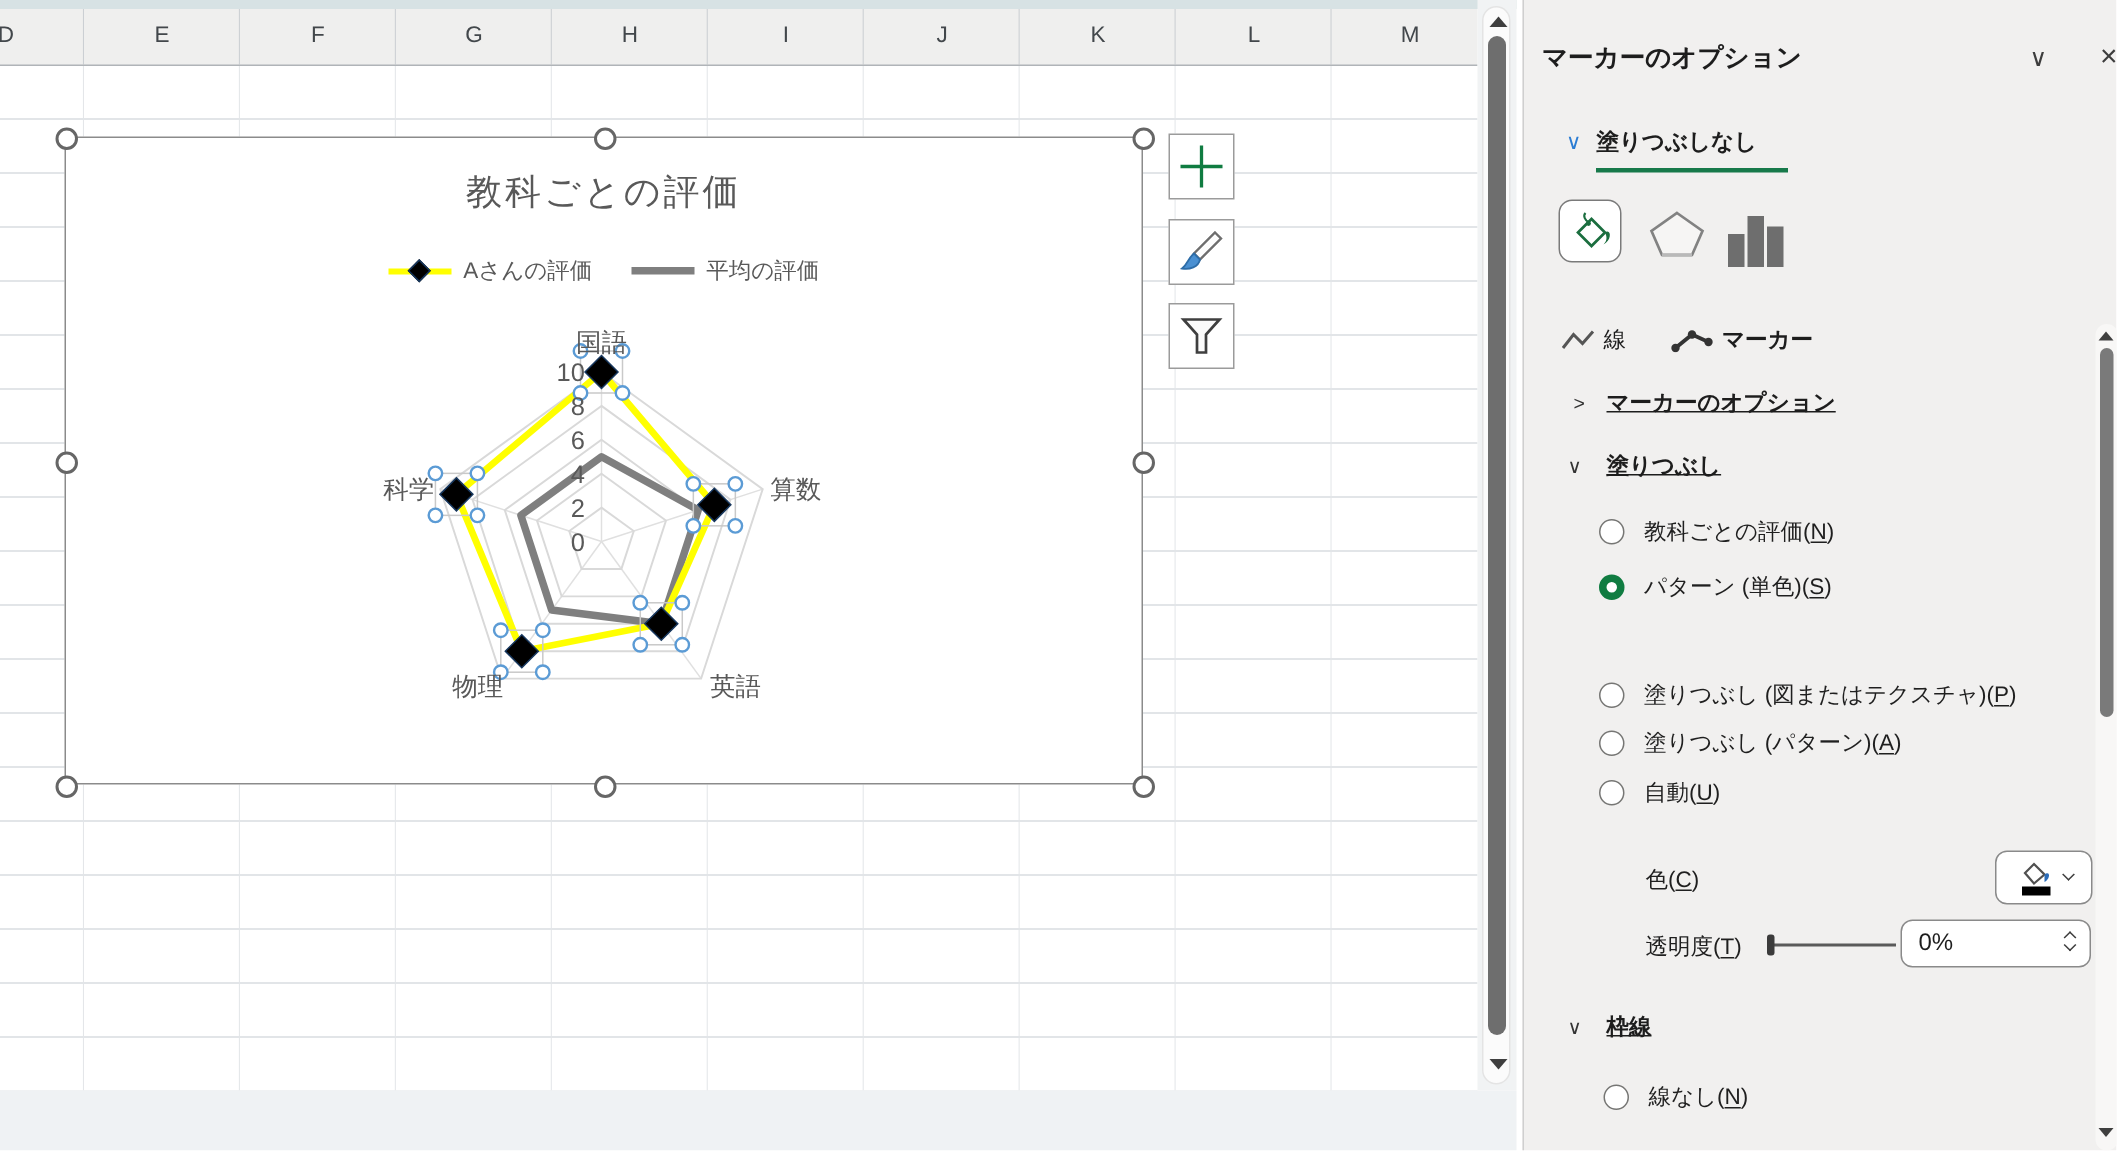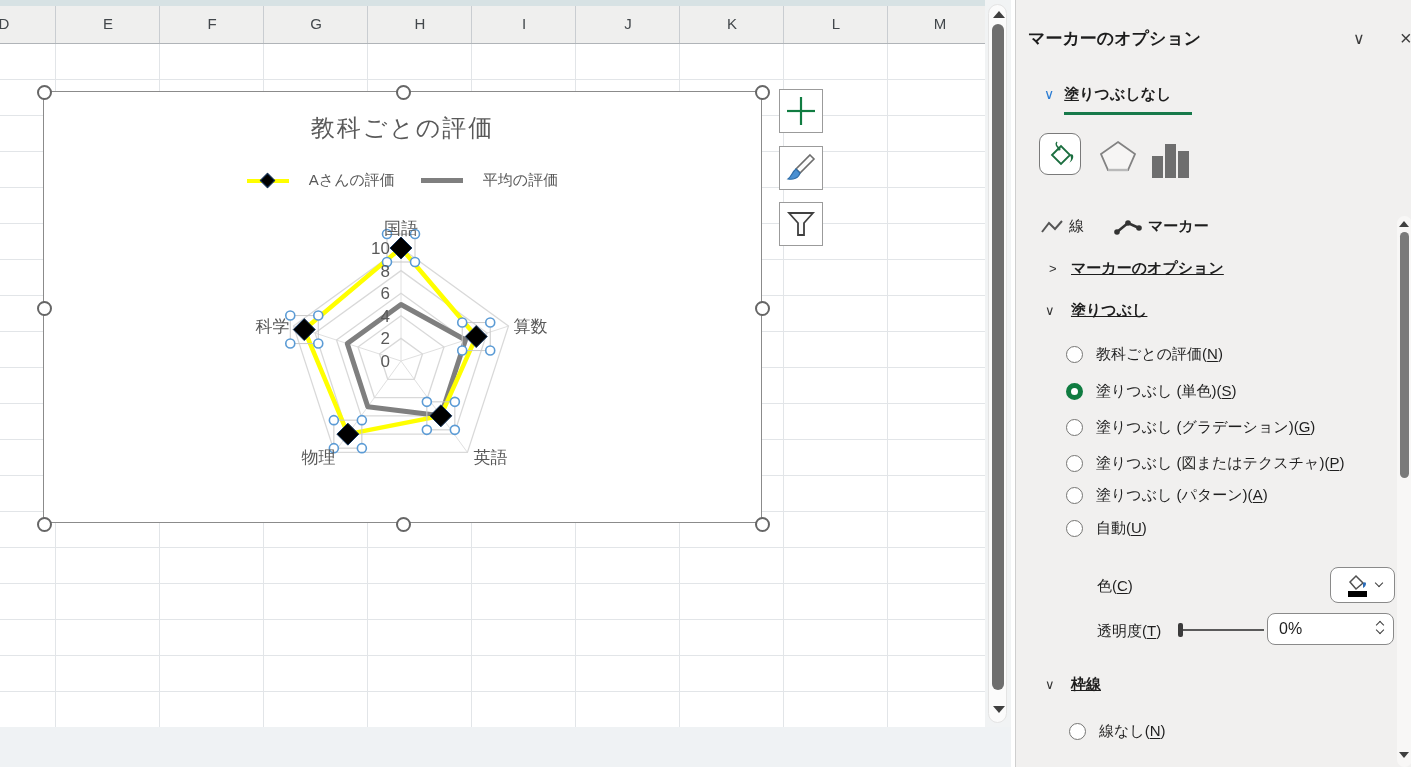--- a/index.html
+++ b/index.html
@@ -26,21 +26,21 @@
     background-position:-48px 0,0 0;
   }
   
   #chart-frame{
     position:absolute;left:43px;top:91px;width:719px;height:432px;background:#fff;
     border:1.5px solid #8B8B8B;box-sizing:border-box;
   }
   #chart-title{position:absolute;left:0;top:20px;width:100%;text-align:center;
     font-size:24px;color:#595959;letter-spacing:2px;}
   #chart-legend{position:absolute;left:0;top:79px;width:100%;display:flex;justify-content:center;gap:26px;}
-  .legend-item{display:flex;align-items:center;gap:20px;font-size:15px;color:#595959;}
+  .legend-item{display:flex;align-items:center;gap:8px;font-size:15px;color:#595959;}
   .legend-line{position:relative;width:42px;height:4px;}
   .legend-line.s1{background:#FFFF00;}
   .legend-line.s2{background:#7F7F7F;height:5px;}
   .legend-diamond{position:absolute;left:15px;top:-4px;width:9px;height:9px;background:#000;
     border:1px solid #17375E;transform:rotate(45deg);}
   #radar{position:absolute;left:0;top:0;}
   .handle{position:absolute;width:11px;height:11px;border-radius:50%;background:#fff;border:2px solid #666;box-sizing:content-box;}
   
   .chart-btn{position:absolute;left:779px;width:44px;height:44px;background:#fff;border:1px solid #9B9B9B;
     box-sizing:border-box;display:flex;align-items:center;justify-content:center;}
@@ -272,25 +272,21 @@
 
   <span class="sec-chevron" style="left:29px;top:303px">∨</span>
   <div class="sec-head" style="left:55px;top:301px">塗りつぶし</div>
 
   <div class="radio-row" style="top:343px">
     <span class="radio"></span>
     <span><span>教科ごとの評価(</span><span class="ak">N</span><span>)</span></span>
   </div>
   <div class="radio-row" style="top:380px">
     <span class="radio on"></span>
-    <span><span>塗りつぶし (単色)(</span><span class="ak">S</span><span>)</span></span>
-  </div>
-  <div class="radio-row" style="top:416px">
-    <span class="radio"></span>
-    <span><span>塗りつぶし (グラデーション)(</span><span class="ak">G</span><span>)</span></span>
+    <span><span>パターン (単色)(</span><span class="ak">S</span><span>)</span></span>
   </div>
   <div class="radio-row" style="top:452px">
     <span class="radio"></span>
     <span><span>塗りつぶし (図またはテクスチャ)(</span><span class="ak">P</span><span>)</span></span>
   </div>
   <div class="radio-row" style="top:484px">
     <span class="radio"></span>
     <span><span>塗りつぶし (パターン)(</span><span class="ak">A</span><span>)</span></span>
   </div>
   <div class="radio-row" style="top:517px">

